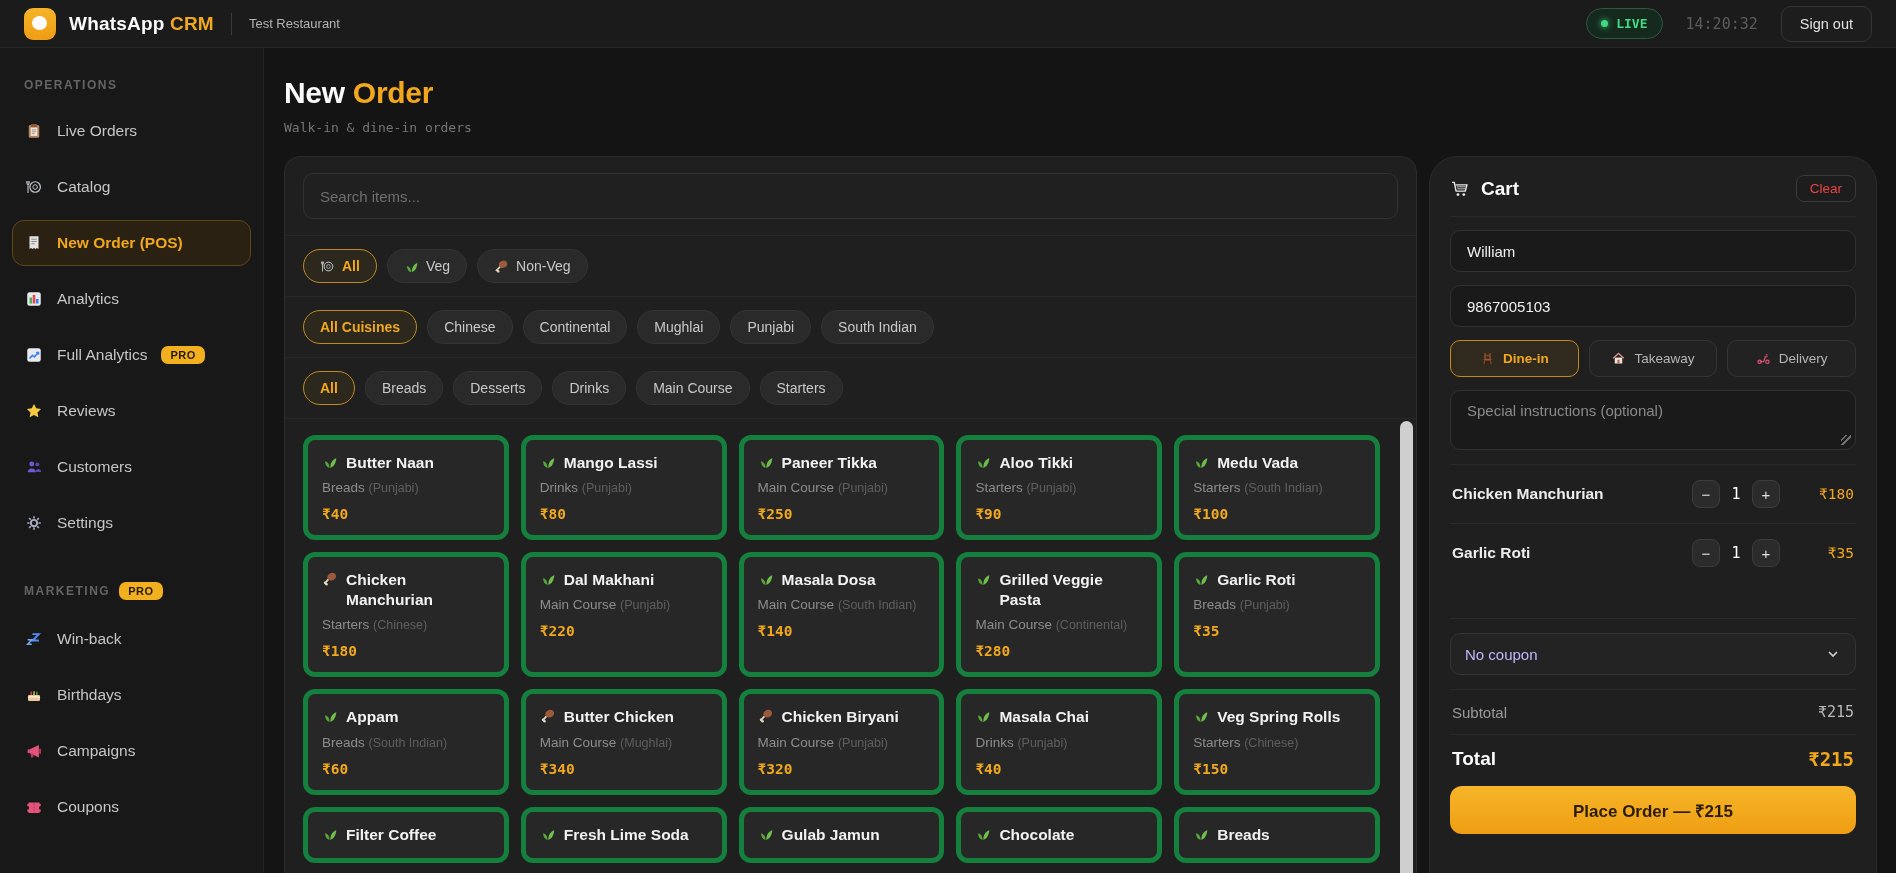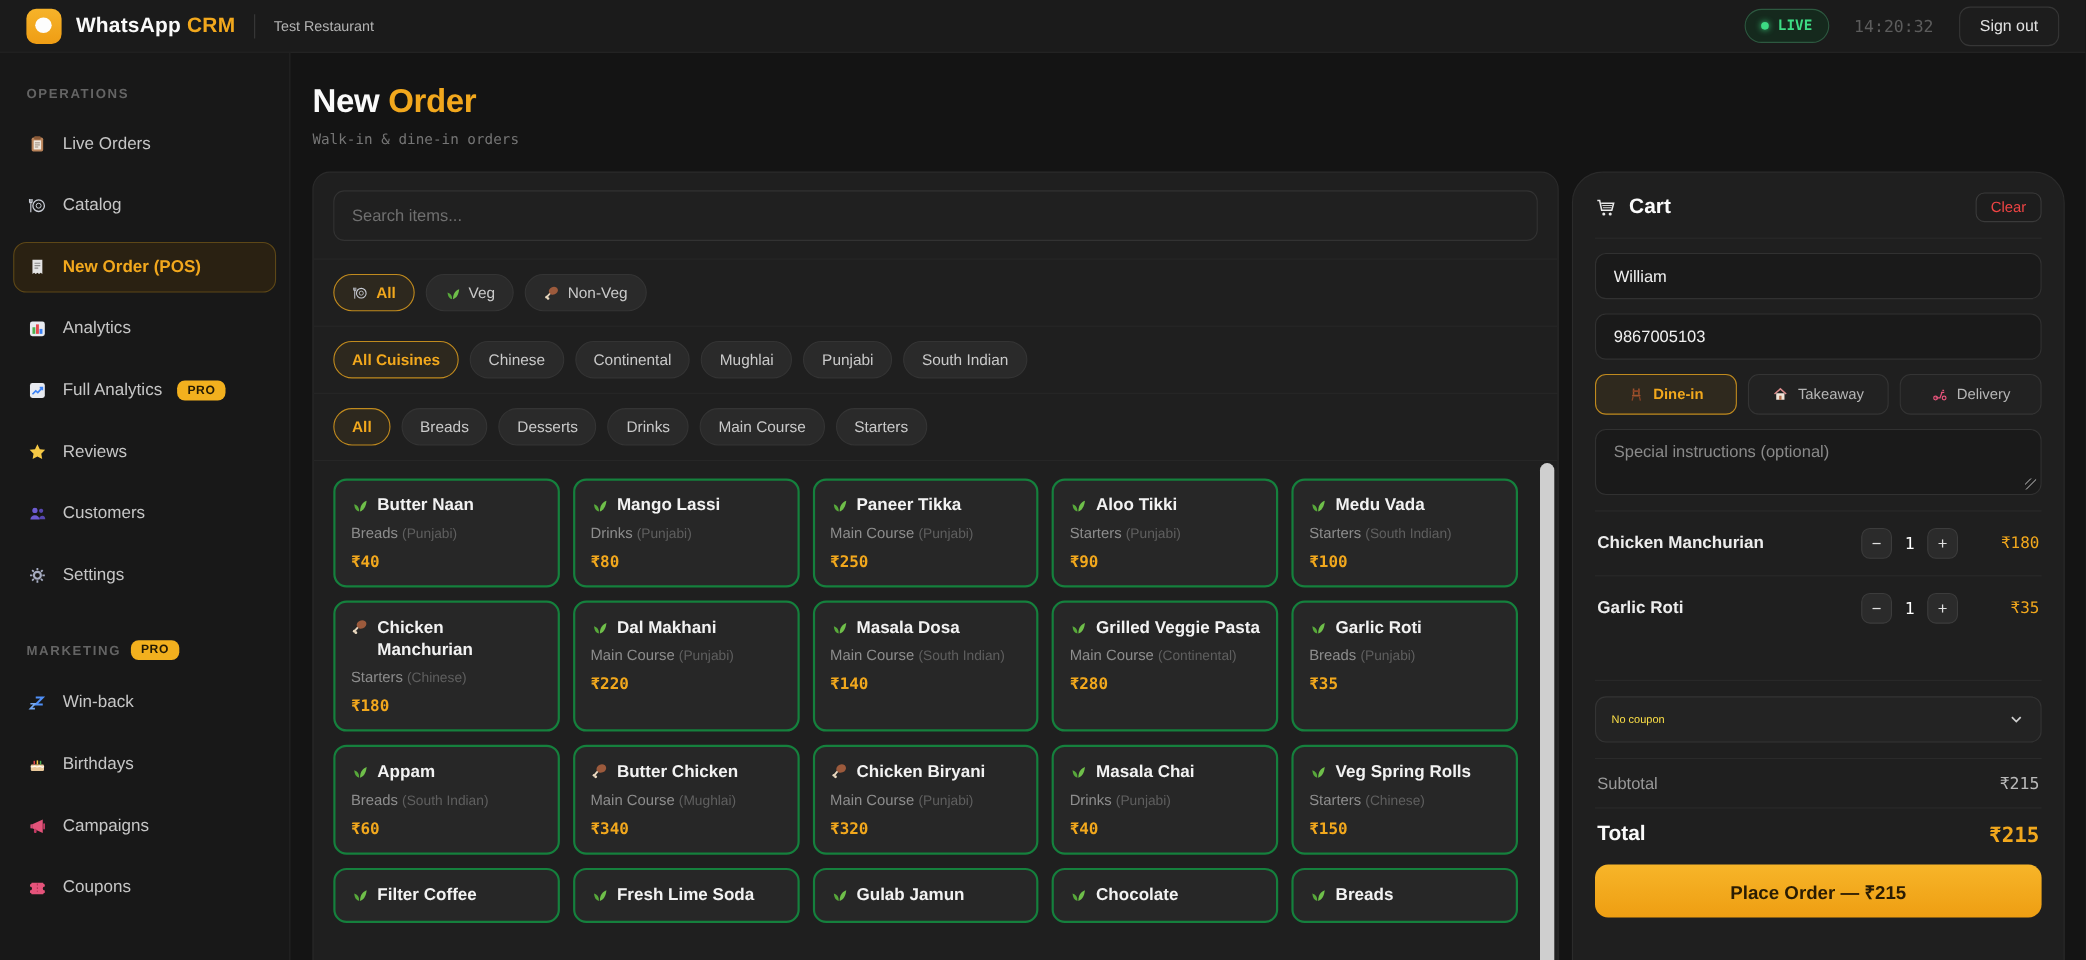--- a/index.html
+++ b/index.html
@@ -55,21 +55,21 @@
                       padding:0 16px; color:#e8e8e8; font-size:15px; font-family:inherit; outline:none; }
   .search-row input::placeholder { color:#6f6f6f; }
   .chip-row { display:flex; gap:10px; padding:13px 18px; border-bottom:1px solid #272727; align-items:center; }
   .chip { display:flex; align-items:center; gap:7px; padding:8px 16px; border-radius:999px;
           background:#2a2a2a; border:1px solid #343434; color:#c9c9c9; font-size:14px; cursor:pointer; white-space:nowrap; }
   .chip .icon svg { width:15px; height:15px; }
   .chip.active { background:rgba(242,168,29,.07); border-color:#c08a1e; color:#f2a81d; font-weight:700; }
   .grid-wrap { position:relative; flex:1; overflow:hidden; }
   .menu-grid { height:100%; overflow:hidden; padding:16px 36px 0 18px; display:grid;
                grid-template-columns:repeat(5,1fr); gap:12px; align-content:start; }
-  .menu-card { background:#272727; border:2px solid #15803d; border-radius:12px; padding:13px 14px; cursor:pointer; }
+  .menu-card { background:#272727; border:5px solid #15803d; border-radius:12px; padding:13px 14px; cursor:pointer; }
   .mc-title { display:flex; align-items:flex-start; gap:8px; font-weight:700; font-size:15.5px; color:#f2f2f2; line-height:1.3; }
   .mc-title .icon { margin-top:1px; }
   .mc-title .icon svg { width:16px; height:16px; }
   .mc-meta { margin-top:7px; color:#8d8d8d; font-size:13.5px; }
   .mc-cuisine { color:#5f5f5f; font-size:12.5px;text-align:right; }
   .mc-price { margin-top:11px; font:700 14.5px "DejaVu Sans Mono", monospace; color:#f2a81d; }
   .scrollbar { position:absolute; right:3px; top:2px; bottom:2px; width:13px; background:#cfcfcf; border-radius:7px; }
   .scroll-thumb { position:absolute; bottom:2px; left:1px; width:11px; height:40px; background:#ffffff;
                   border-radius:6px; box-shadow:0 0 4px rgba(0,0,0,.45); }
 
@@ -98,22 +98,22 @@
   .cart-items { margin-top:14px; border-top:1px solid #2a2a2a; padding-bottom:36px; border-bottom:1px solid #2a2a2a; }
   .cart-row { display:flex; align-items:center; padding:15px 2px; }
   .cart-row + .cart-row { border-top:1px solid #2a2a2a; }
   .ci-name { font-size:15.5px; font-weight:700; color:#ededed; }
   .stepper { display:flex; align-items:center; gap:9px; margin-left:auto; margin-right:16px; }
   .step-btn { width:28px; height:28px; border-radius:8px; background:#2b2b2b; border:1px solid #3c3c3c;
               color:#e0e0e0; font-size:15px; cursor:pointer; line-height:1; }
   .qty { font:400 15px "DejaVu Sans Mono", monospace; color:#fff; min-width:14px; text-align:center; }
   .ci-price { font:400 14.5px "DejaVu Sans Mono", monospace; color:#f2a81d; min-width:58px; text-align:right; }
   .coupon { margin-top:14px; height:42px; display:flex; align-items:center; justify-content:space-between;
-            padding:0 14px; background:#232323; border:1px solid #343434; border-radius:10px; color:#fde047;
-            font-size:10px; cursor:pointer; }
+            padding:0 14px; background:#232323; border:1px solid #343434; border-radius:10px; color:#c4b5fd;
+            font-size:15px; cursor:pointer; }
   .coupon .icon svg { width:16px; height:16px; }
   .totals { margin-top:14px; border-top:1px solid #2a2a2a; }
   .t-row { display:flex; justify-content:space-between; align-items:center; padding:13px 2px; border-bottom:1px solid #2a2a2a; }
   .t-row.sub .t-label { color:#9a9a9a; font-size:15px; }
   .t-row.sub .t-value { font:400 15px "DejaVu Sans Mono", monospace; color:#b9b9b9; }
   .t-row.grand { border-bottom:none; padding-bottom:10px; }
   .t-row.grand .t-label { color:#fafafa; font-size:19px; font-weight:800; }
   .t-row.grand .t-value { font:800 19px "DejaVu Sans Mono", monospace; color:#f2a81d; }
   .place-order { margin-top:6px; width:100%; height:48px; border:none; border-radius:12px;
                  background:linear-gradient(180deg,#f7b529,#ee9e12); color:#2a1c03; font-size:17px;

